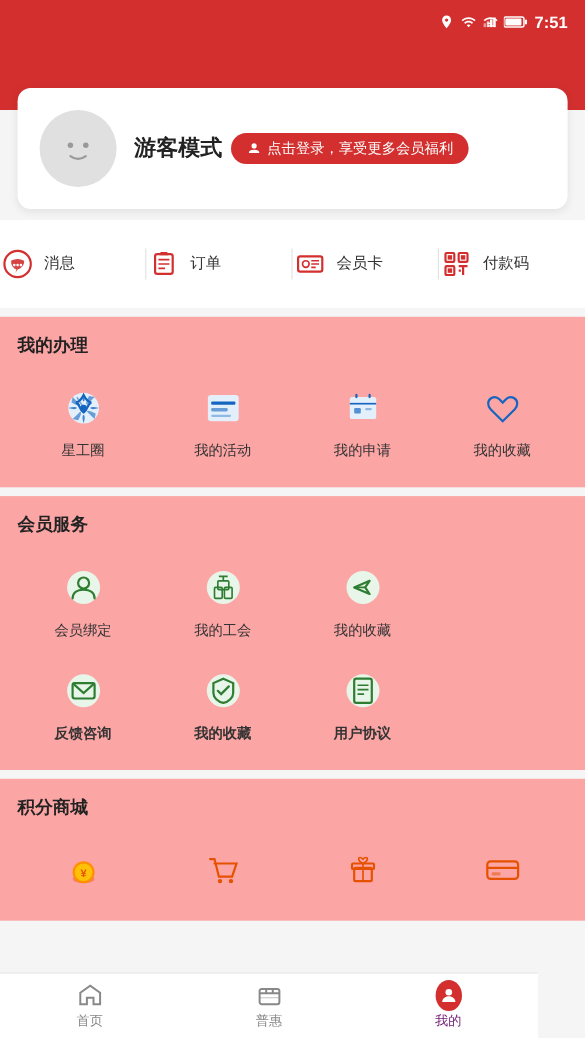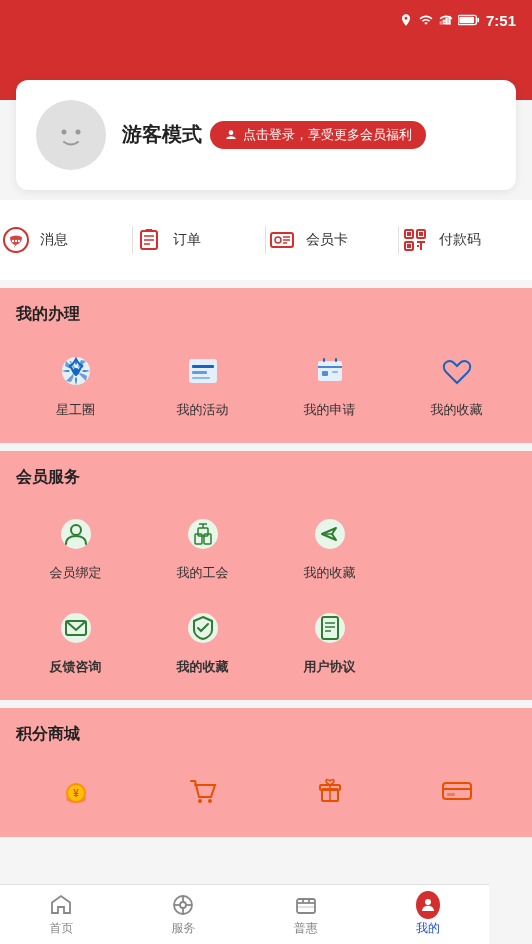--- a/index.html
+++ b/index.html
@@ -197,21 +197,21 @@
       height: 24px;
       display: flex;
       align-items: center;
       justify-content: center;
     }
     .nav-label {
       font-size: 12px;
       color: #888;
     }
     .nav-label.active {
-      color: #1d4ed8;
+      color: #701a75;
     }
 
     
     .bottom-space {
       height: 80px;
     }
   </style>
 </head>
 <body>
 
@@ -526,33 +526,20 @@
 
   <div class="nav-item">
     <div class="nav-icon">
       <svg width="24" height="24" viewBox="0 0 24 24" fill="none">
         <path d="M3 9.5 L12 3 L21 9.5 L21 20 L15 20 L15 14 L9 14 L9 20 L3 20 Z" stroke="#888" stroke-width="1.8" fill="none"></path>
       </svg>
     </div>
     <span class="nav-label">首页</span>
   </div>
 
-  <div class="nav-item">
-    <div class="nav-icon">
-      <svg width="24" height="24" viewBox="0 0 24 24" fill="none">
-        <circle cx="12" cy="12" r="9" stroke="#888" stroke-width="1.8" fill="none"></circle>
-        <circle cx="12" cy="12" r="3" stroke="#888" stroke-width="1.8" fill="none"></circle>
-        <line x1="12" y1="3" x2="12" y2="9" stroke="#888" stroke-width="1.8"></line>
-        <line x1="12" y1="15" x2="12" y2="21" stroke="#888" stroke-width="1.8"></line>
-        <line x1="3" y1="12" x2="9" y2="12" stroke="#888" stroke-width="1.8"></line>
-        <line x1="15" y1="12" x2="21" y2="12" stroke="#888" stroke-width="1.8"></line>
-      </svg>
-    </div>
-    <span class="nav-label">服务</span>
-  </div>
 
   <div class="nav-item">
     <div class="nav-icon">
       <svg width="24" height="24" viewBox="0 0 24 24" fill="none">
         <rect x="3" y="6" width="18" height="14" rx="2" stroke="#888" stroke-width="1.8" fill="none"></rect>
         <line x1="3" y1="10" x2="21" y2="10" stroke="#888" stroke-width="1.8"></line>
         <line x1="9" y1="6" x2="9" y2="10" stroke="#888" stroke-width="1.8"></line>
         <line x1="15" y1="6" x2="15" y2="10" stroke="#888" stroke-width="1.8"></line>
         <line x1="3" y1="14" x2="21" y2="14" stroke="#888" stroke-width="1" opacity="0.5"></line>
       </svg>

